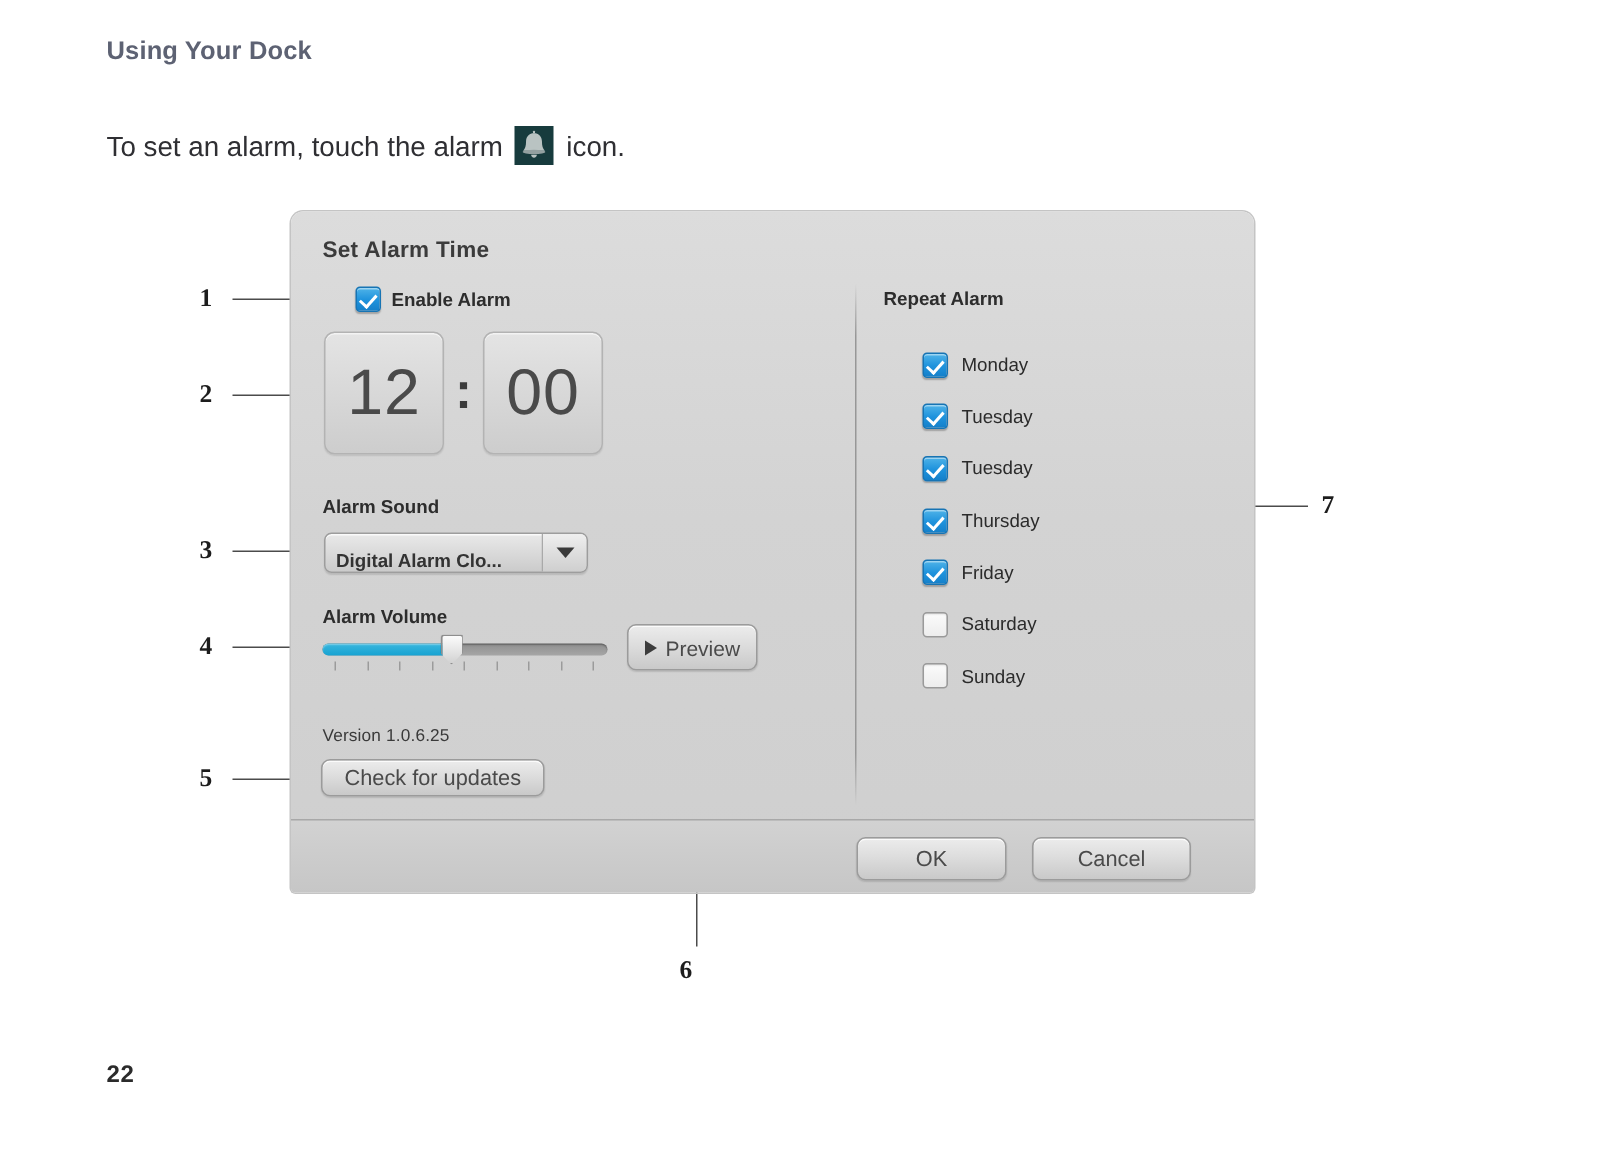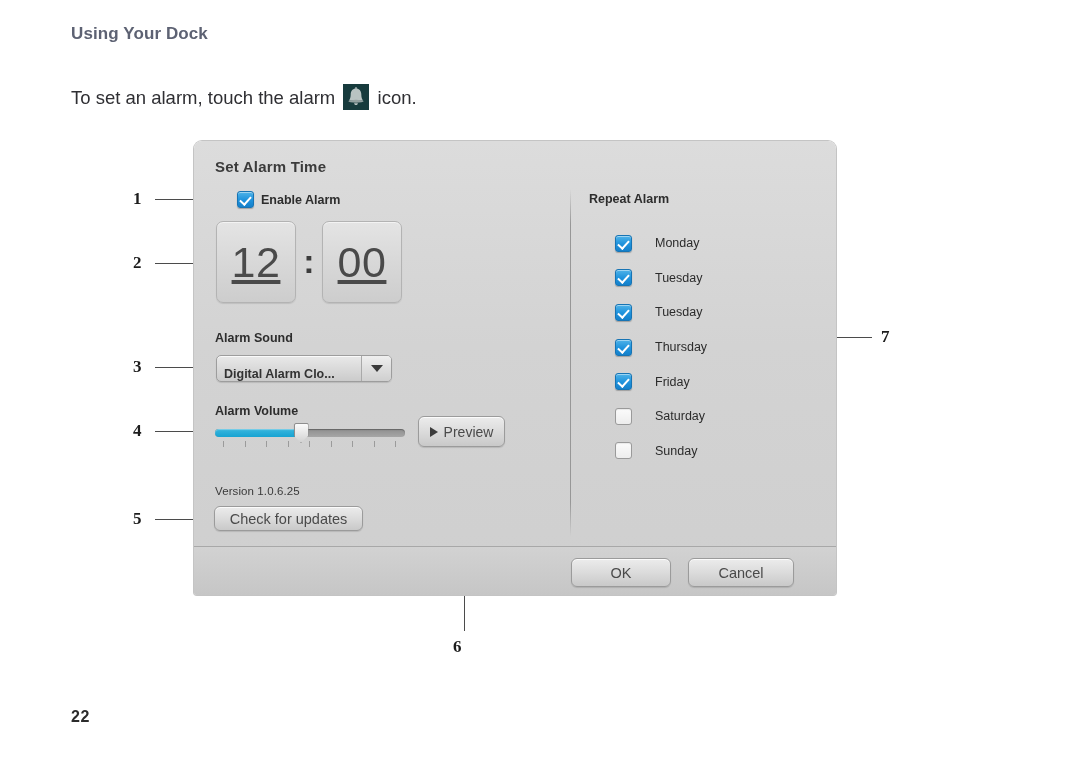--- a/index.html
+++ b/index.html
@@ -164,21 +164,20 @@
     background: linear-gradient(180deg, #e4e4e4 0%, #d8d8d8 50%, #cdcdcd 100%);
     border: 1px solid #b3b3b3;
     box-shadow: inset 0 1px 0 #f3f3f3, 0 1px 1px rgba(0,0,0,0.10);
     display: flex;
     align-items: center;
     justify-content: center;
     font-size: 43px;
     color: #4a4a4a;
     font-weight: normal;
     letter-spacing: 0.5px;
-    text-decoration: underline;
   }
   .time-box.hours  { width: 78px; height: 80px; }
   .time-box.mins   { width: 78px; height: 80px; }
   .time-box.ampm   { width: 110px; height: 80px; font-size: 40px; }
   .time-colon {
     width: 26px;
     text-align: center;
     font-size: 34px;
     color: #3c3c3c;
     line-height: 0.8;
@@ -352,21 +351,21 @@
   }
   .repeat-list {
     position: absolute;
     left: 421px;
     top: 85px;
   }
   .repeat-item {
     height: 34.6px;
     display: flex;
     align-items: center;
-    gap: 23px;
+    gap: 9px;
   }
   .repeat-item .day-label {
     font-size: 12.5px;
     color: #2b2b2b;
   }
 
   
   .btn-bar {
     position: absolute;
     left: 0;

